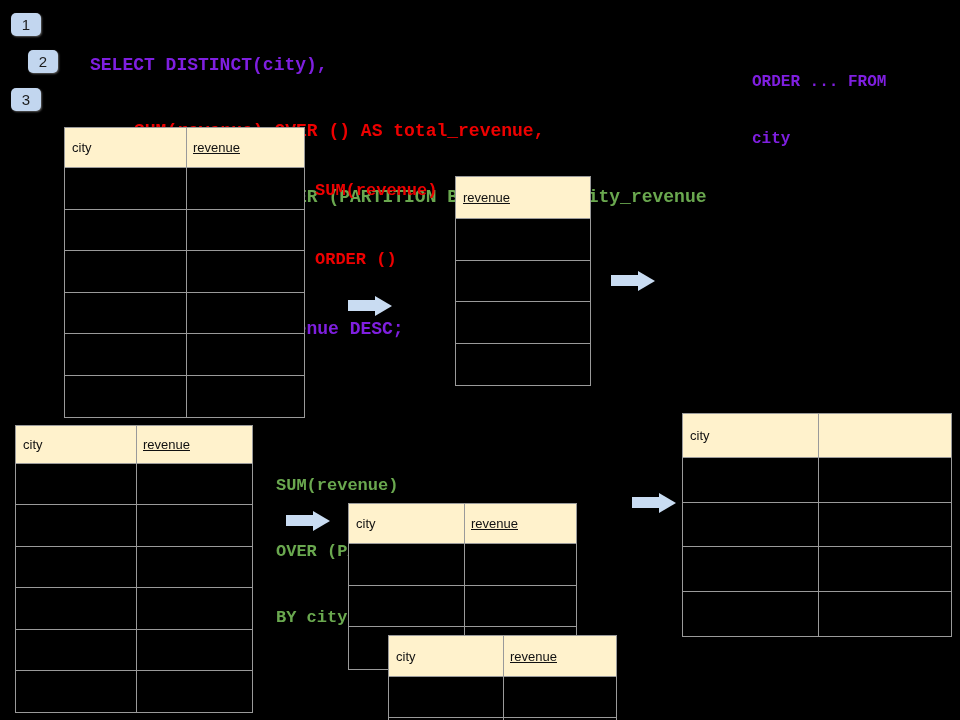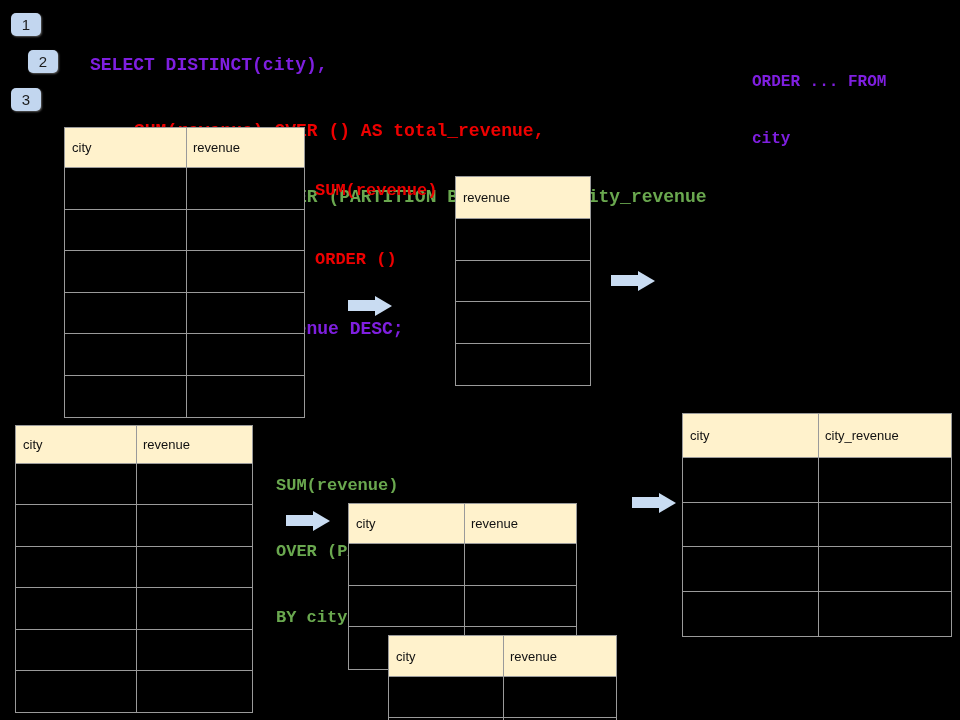--- a/index.html
+++ b/index.html
@@ -26,21 +26,21 @@
          border-radius:5px;display:flex;align-items:center;justify-content:center;
          font:15px "Liberation Sans",sans-serif;color:#1c1c1c;
          box-shadow:1px 1px 2px rgba(255,255,255,0.35);}
 
   
   .tbl{position:absolute;background:#000;border:1px solid var(--table_border);box-sizing:border-box;}
   .hrow{display:flex;background:var(--header_cream);height:var(--hh);box-sizing:border-box;
         border-bottom:1px solid var(--table_border);}
   .hcell{display:flex;align-items:center;padding-left:7px;box-sizing:border-box;
          font-size:13px;color:#111;flex:0 0 auto;overflow:hidden;}
-  .hcell.fill{flex:1 1 auto;}
+  .hcell.fill{flex:1 1 auto;text-decoration:underline;}
   .trow{height:var(--rh);box-sizing:border-box;border-bottom:1px solid var(--table_border);}
   .rows .trow:last-child{border-bottom:none;}
   .vline{position:absolute;top:0;bottom:0;width:1px;background:var(--table_border);}
 
   
   .arrow{position:absolute;display:flex;align-items:center;height:21px;}
   .arrow .shaft{width:27px;height:11px;background:var(--arrow_blue);}
   .arrow .head{width:0;height:0;border-left:17px solid var(--arrow_blue);
                border-top:10px solid transparent;border-bottom:10px solid transparent;}
 </style>
@@ -162,21 +162,20 @@
   </div>
 
   <div class="arrow" style="left:632px;top:492px">
     <div class="shaft"></div>
       <div class="head"></div>
   </div>
 
   <div class="tbl" style="left:682px;top:413px;width:270px;--hh:44px;--rh:44.5px">
     <div class="hrow">
       <div class="hcell" style="width:135px">city</div>
-      <div class="hcell fill">city_revenue</div>
     </div>
     <div class="rows">
         <div class="trow"></div>
         <div class="trow"></div>
         <div class="trow"></div>
         <div class="trow"></div>
       </div>
     <div class="vline" style="left:135px"></div>
   </div>
 

